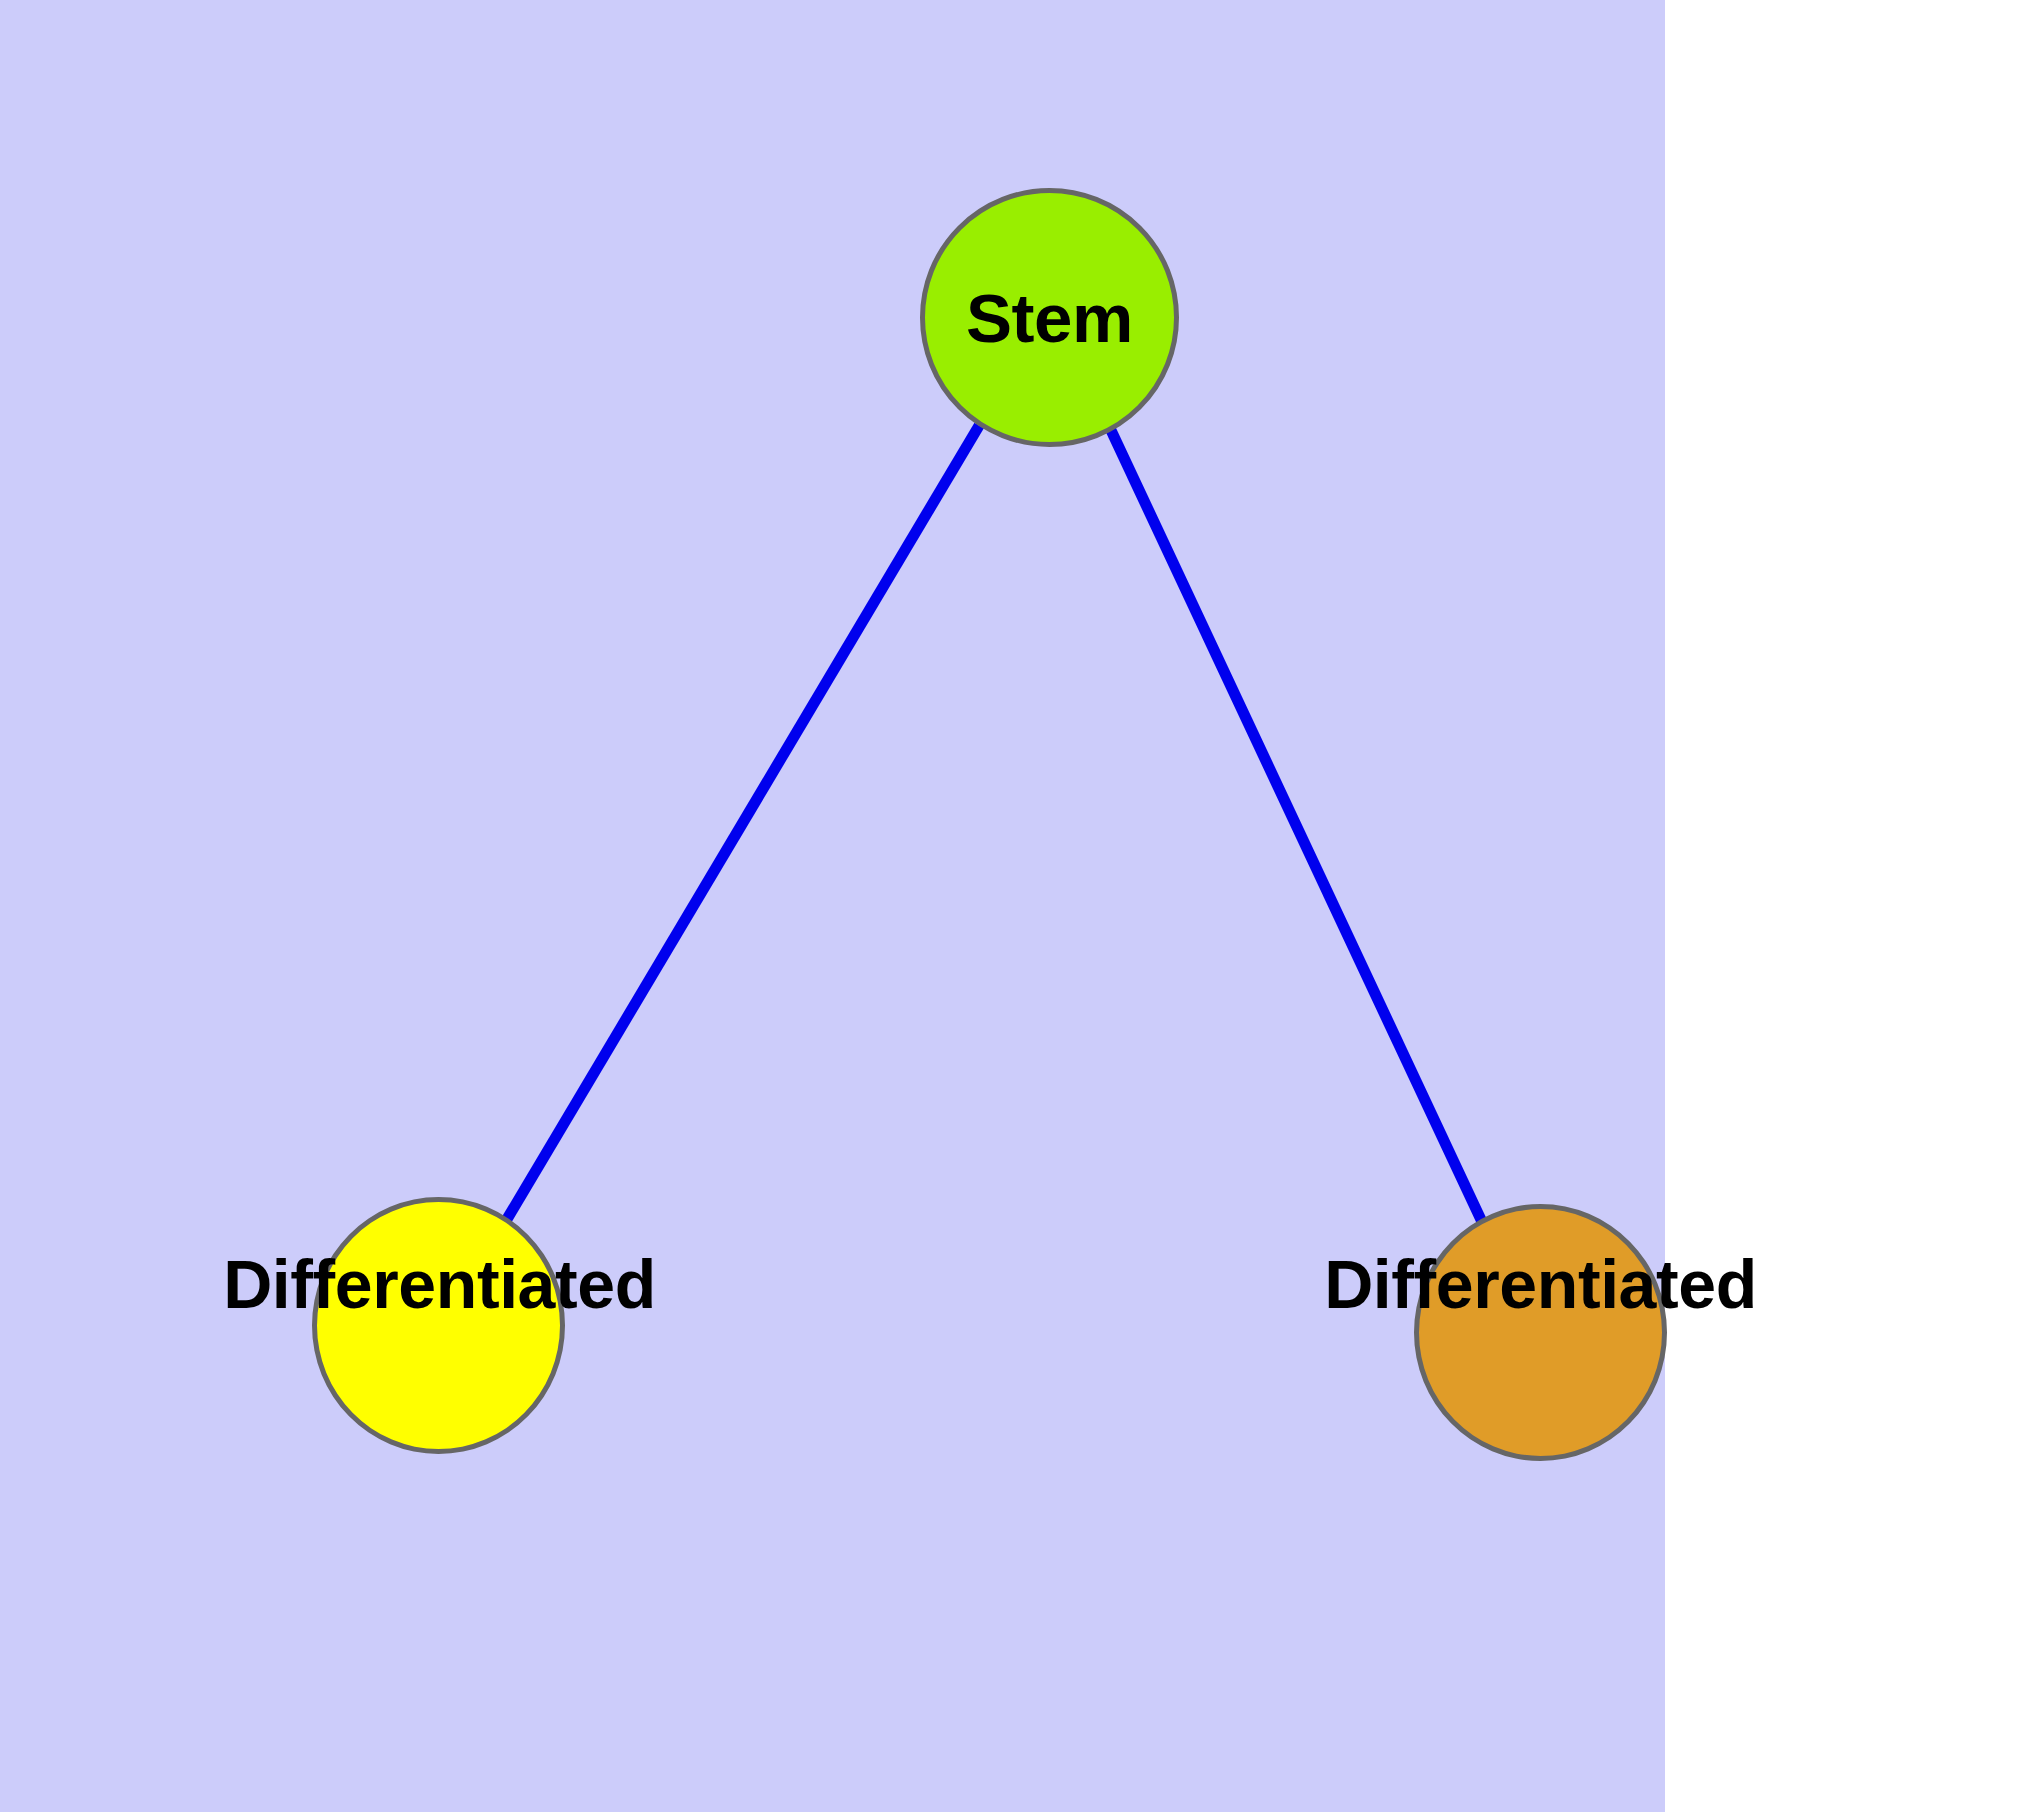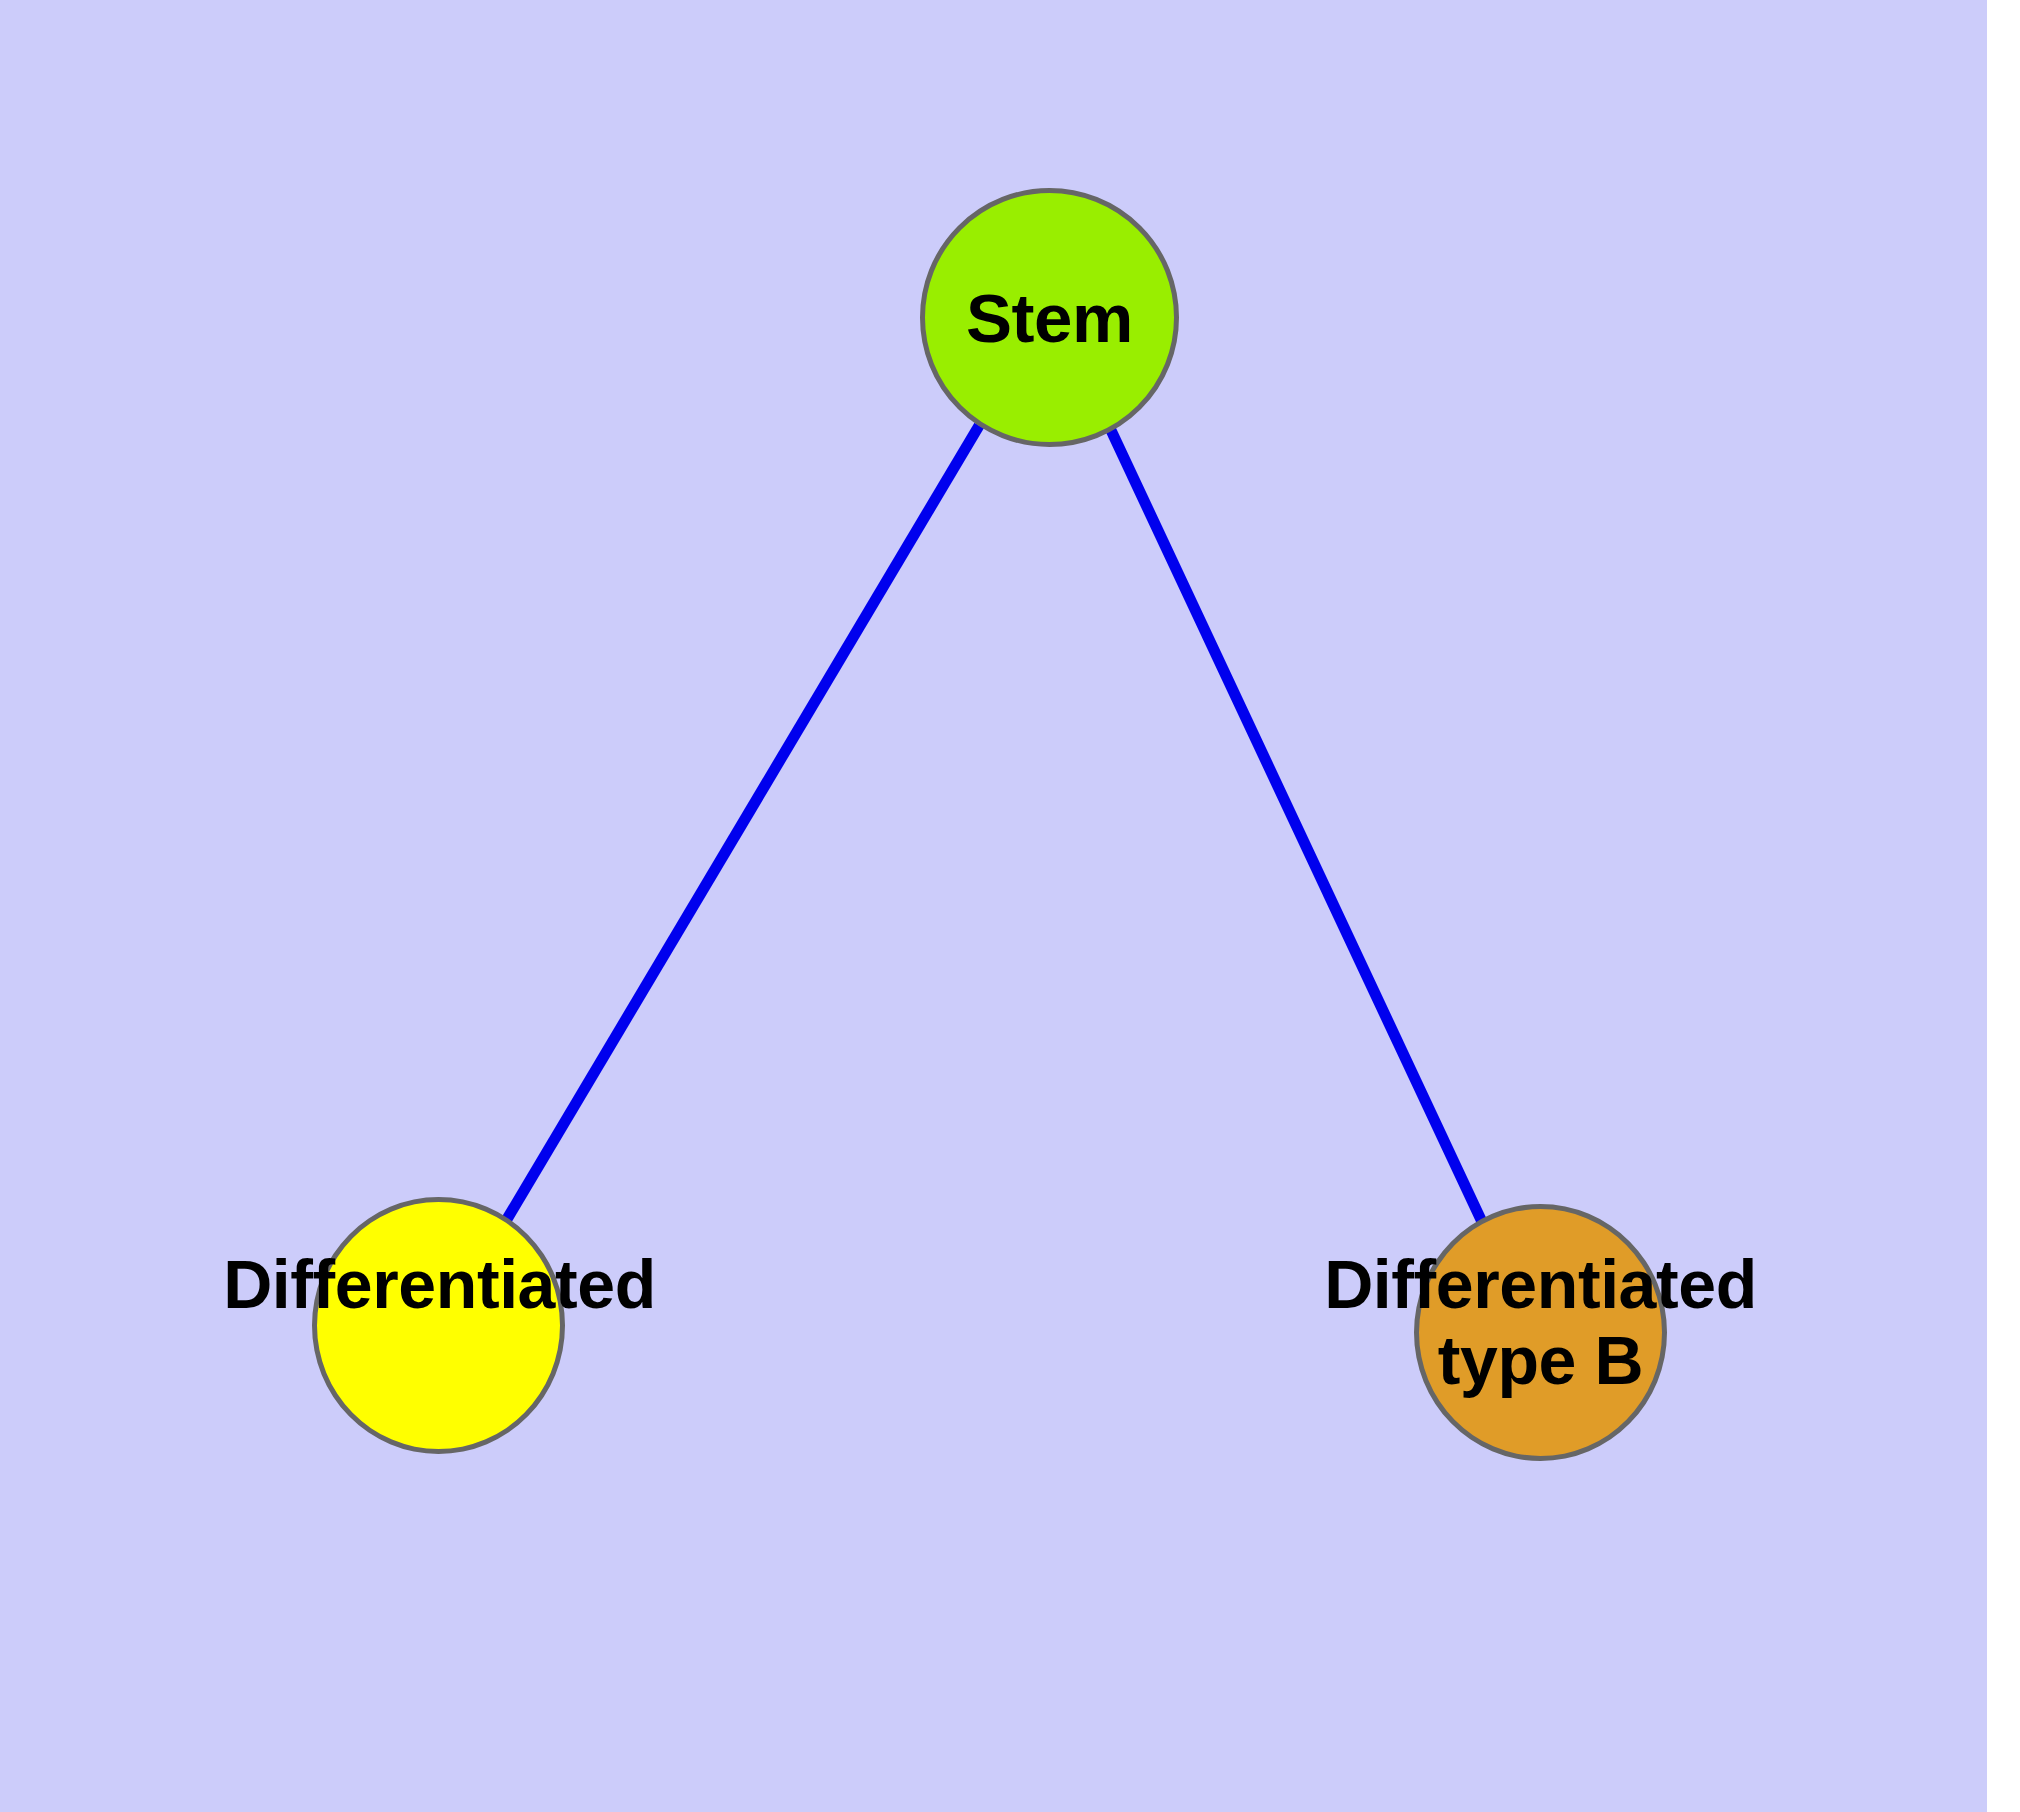--- a/index.html
+++ b/index.html
@@ -8,21 +8,21 @@
     padding: 0;
   }
   body {
     width: 2021px;
     height: 1812px;
     overflow: hidden;
     font-family: "Liberation Sans", sans-serif;
   }
   #graph-canvas {
     position: relative;
-    width: 1987px;
+    width: 1665px;
     height: 1812px;
     background: #ccccfa;
   }
   #edge-layer {
     position: absolute;
     left: 0;
     top: 0;
     width: 2021px;
     height: 1812px;
   }
@@ -103,17 +103,16 @@
   <div class="node-label" id="label-stem">
     <span class="label-line">Stem</span>
   </div>
 
   <div class="node-label" id="label-diff-a">
     <span class="label-line">Differentiated</span>
   </div>
 
   <div class="node-label" id="label-diff-b">
     <span class="label-line">Differentiated</span>
-    <span class="label-line">type B</span>
   </div>
 
 </div>
 
 
 </body></html>

